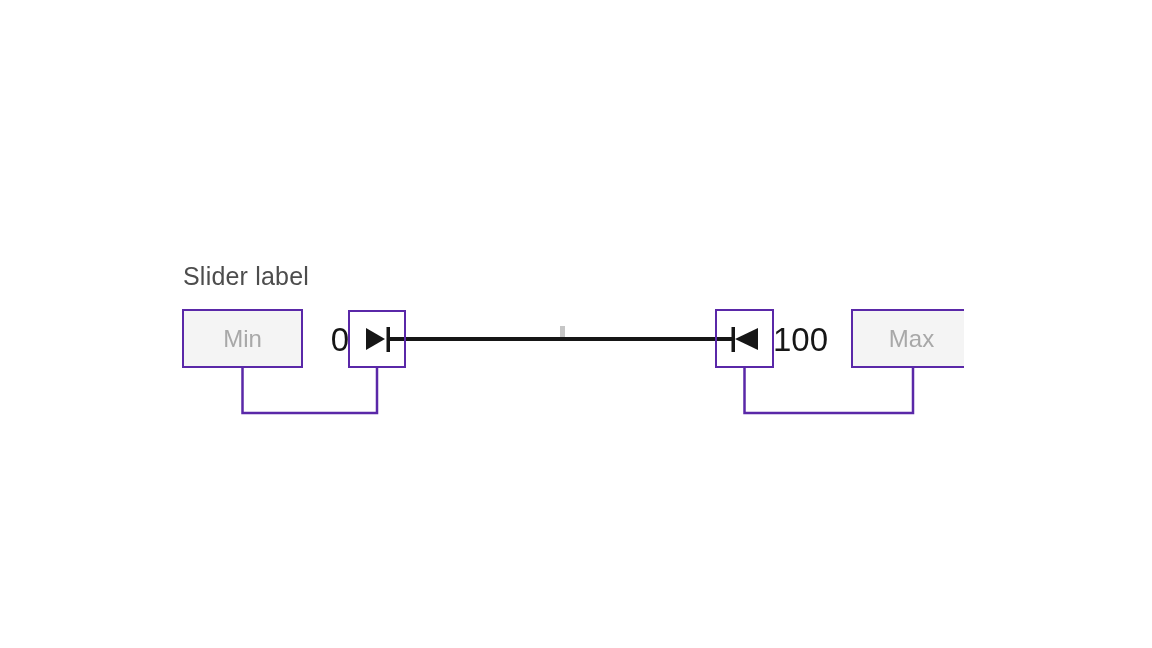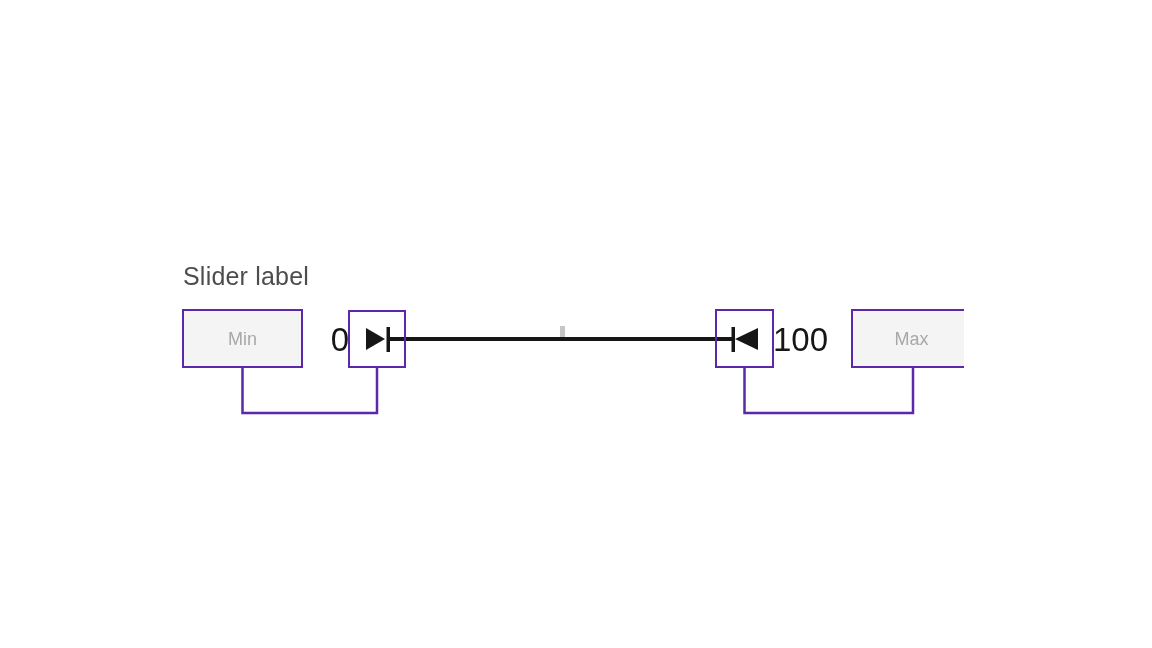--- a/index.html
+++ b/index.html
@@ -45,21 +45,21 @@
     height: 59px;
     box-sizing: border-box;
     border: 2px solid var(--annotation-purple, #5a28a8);
     background: var(--box-fill, #f4f4f4);
     display: flex;
     align-items: center;
     justify-content: center;
     z-index: 3;
   }
   .endpoint-box .endpoint-label {
-    font-size: 18px;
+    font-size: 24px;
     color: var(--box-label-gray, #a8a8a8);
     line-height: 1;
   }
   .min-box { left: 182px; }
   .max-box { left: 851px; align-items: center; }
   .handle-box {
     position: absolute;
     box-sizing: border-box;
     border: 2px solid var(--annotation-purple, #5a28a8);
     background: transparent;

